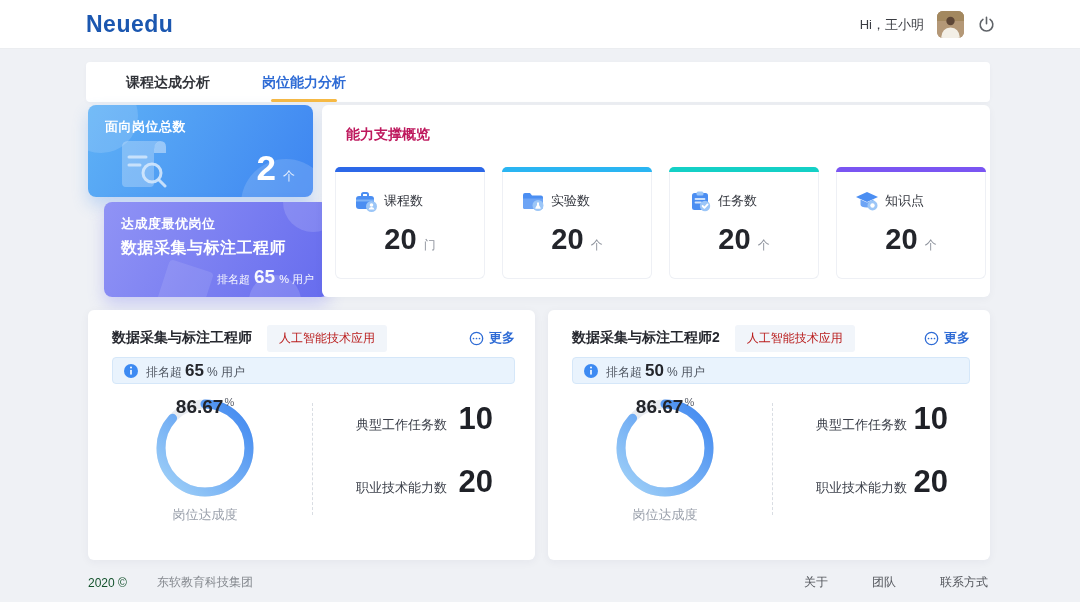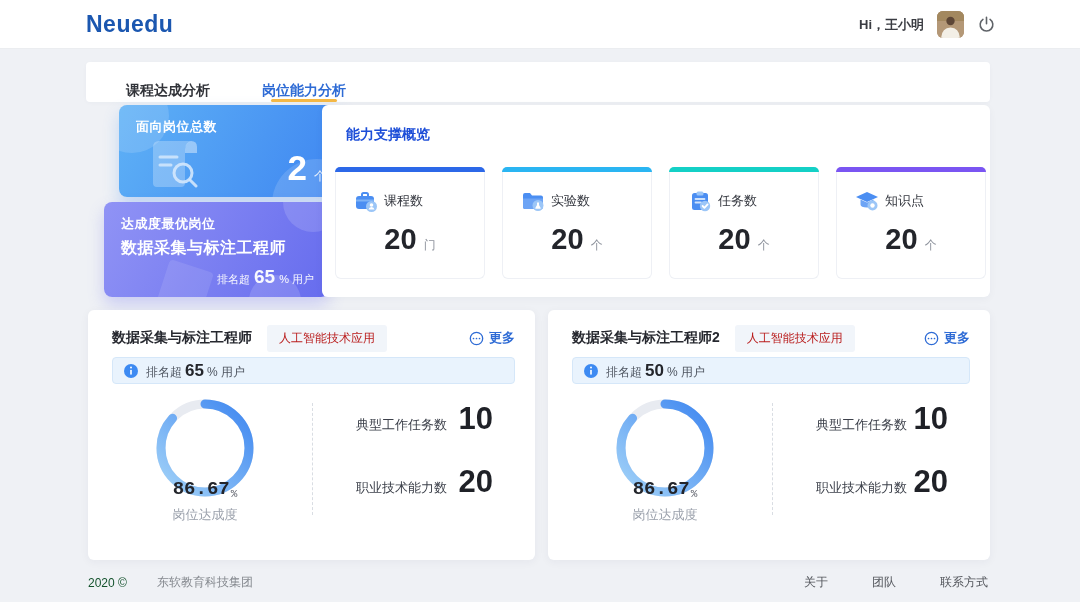--- a/index.html
+++ b/index.html
@@ -7,51 +7,51 @@
   body { font-family:"Liberation Sans", sans-serif; background:#eff1f5; position:relative; overflow:hidden; }
   .screen { position:absolute; inset:0; width:1080px; height:610px; }
 
   
   .header { position:absolute; top:0; left:0; right:0; height:49px; background:#fff; border-bottom:1px solid #ebedf0; z-index:5; }
   .logo { position:absolute; left:86px; top:0; line-height:48px; font-size:23px; font-weight:bold; color:#1b57b0; letter-spacing:.5px; cursor:pointer; }
   .nav { position:absolute; left:240px; top:0; height:49px; display:flex; }
   .nav-item { height:49px; line-height:48px; padding:0 28px; font-size:14px; color:#333; cursor:pointer; position:relative; }
   .nav-item.active { background:#f5f6f8; }
   .nav-item.active .nav-underline { position:absolute; left:0; right:0; bottom:0; height:2px; background:#2e6bd5; }
-  .user { position:absolute; right:84px; top:0; height:49px; display:flex; align-items:center; gap:13px;font-weight:bold; }
+  .user { position:absolute; right:84px; top:0; height:49px; display:flex; align-items:center; gap:13px; }
   .greeting { font-size:13px; color:#3a3c42; }
   .avatar { width:27px; height:27px; border-radius:6px; overflow:hidden; cursor:pointer; background:#b3987c; }
   .power { width:19px; height:19px; cursor:pointer; display:block; }
 
   
   .tabbar { position:absolute; left:86px; top:62px; width:904px; height:40px; background:#fff; border-radius:4px; display:flex; align-items:center; padding-left:14px; box-shadow:0 1px 4px rgba(40,60,100,.03); }
-  .tab { position:relative; height:40px; line-height:40px; padding:8px 26px; font-size:14px; font-weight:bold; color:#32343a; cursor:pointer; }
+  .tab { position:relative; height:40px; line-height:40px; padding:0 26px; font-size:14px; font-weight:bold; color:#32343a; cursor:pointer; }
   .tab.active { color:#2e6bd5; }
   .tab-underline { position:absolute; left:50%; transform:translateX(-50%); bottom:0; width:66px; height:3px; border-radius:2px; background:#f6b944; }
 
   
   .card-jobs { position:absolute; left:88px; top:105px; width:225px; height:92px; border-radius:8px; color:#fff; overflow:hidden;
-    background:linear-gradient(118deg,#5eb1f6 0%,#3e85f1 100%); box-shadow:0 8px 16px rgba(86,152,240,.30);margin-left:31px; }
+    background:linear-gradient(118deg,#5eb1f6 0%,#3e85f1 100%); box-shadow:0 8px 16px rgba(86,152,240,.30); }
   .card-best { position:absolute; left:104px; top:202px; width:225px; height:95px; border-radius:8px; color:#fff; overflow:hidden;
     background:linear-gradient(118deg,#9093f5 0%,#666cee 100%); box-shadow:0 8px 16px rgba(106,112,238,.28); }
   .deco-circle { position:absolute; border-radius:50%; background:rgba(255,255,255,.14); }
   .deco-sq { position:absolute; background:rgba(255,255,255,.10); border-radius:4px; transform:rotate(18deg); }
   .gcard-label { position:absolute; left:17px; top:13px; font-size:13px; font-weight:bold; letter-spacing:.5px; }
   .gcard-value-row { position:absolute; right:18px; bottom:12px; display:flex; align-items:baseline; gap:7px; }
   .gcard-value { font-size:35px; font-weight:600; line-height:1; }
   .gcard-unit { font-size:12px; opacity:.85; }
   .doc-icon { position:absolute; left:22px; bottom:2px; opacity:.75; }
   .best-title { position:absolute; left:17px; top:36px; font-size:16px; font-weight:bold; letter-spacing:.5px; }
   .best-rank { position:absolute; right:15px; bottom:9px; display:flex; align-items:baseline; gap:4px; opacity:.95; }
   .rank-sm { font-size:11px; }
   .rank-lg { font-size:19px; font-weight:600; }
 
   
   .overview { position:absolute; left:322px; top:105px; width:668px; height:192px; background:#fff; border-radius:6px; box-shadow:0 2px 8px rgba(31,45,75,.04); }
-  .ov-title { position:absolute; left:24px; top:21px; font-size:14px; font-weight:bold; color:#1d4ed8; }
+  .ov-title { position:absolute; left:24px; top:21px; font-size:14px; font-weight:bold; color:#be185d; }
   .ov-cards { position:absolute; left:13px; top:62px; display:flex; gap:17px; }
   .ov-card { width:150px; height:112px; border:1px solid #eef0f5; border-top:none; border-radius:6px; position:relative; background:#fff; }
   .ov-bar { height:5px; border-radius:6px 6px 0 0; margin:0 -1px; }
   .ov-head { display:flex; align-items:center; gap:5px; padding:16px 0 0 17px; }
   .ov-label { font-size:13px; color:#34373f; }
   .ov-value-row { position:absolute; left:0; right:0; top:58px; display:flex; justify-content:center; align-items:baseline; gap:7px; }
   .ov-value { font-size:29px; font-weight:600; color:#23252b; line-height:1; }
   .ov-unit { font-size:12px; color:#8d929c; }
 
   
@@ -60,21 +60,21 @@
   .panel.p1 { left:548px; width:442px; }
   .panel-head { position:absolute; left:24px; right:20px; top:15px; height:26px; display:flex; align-items:center; }
   .panel-title { font-size:14px; font-weight:bold; color:#26282f; }
   .panel-tag { margin-left:15px; background:#f1f5fa; color:#b91c1c; font-size:12px; padding:5px 12px; border-radius:3px; }
   .more { margin-left:auto; display:flex; align-items:center; gap:5px; color:#2e6bd5; font-size:13px; font-weight:bold; cursor:pointer; }
   .banner { position:absolute; left:24px; right:20px; top:47px; height:27px; background:#e9f3fd; border:1px solid #d5e7f9; border-radius:4px; display:flex; align-items:center; padding:0 11px; gap:8px; }
   .banner-text { display:flex; align-items:baseline; gap:3px; }
   .banner-sm { font-size:12px; color:#4e5560; }
   .banner-lg { font-size:17px; font-weight:600; color:#23252b; }
   .donut-wrap { position:absolute; left:65px; top:86px; width:104px; height:104px; }
-  .donut-center { position:absolute; inset:0; display:flex; align-items:flex-end; justify-content:center;font-family:Liberation Mono, monospace; }
+  .donut-center { position:absolute; inset:0; display:flex; align-items:flex-start; justify-content:center; }
   .donut-val { font-size:19px; font-weight:bold; color:#23252b; }
   .donut-unit { font-size:11px; color:#5a5e68; margin-left:1px; }
   .donut-caption { position:absolute; left:51px; top:196px; width:132px; text-align:center; font-size:13px; color:#9aa0ab; }
   .vdash { position:absolute; left:224px; top:93px; height:112px; border-left:1px dashed #d9dde3; }
   .stats { position:absolute; left:268px; right:42px; top:93px; }
   .stat-row { display:flex; align-items:baseline; justify-content:space-between; height:40px; margin-bottom:23px; }
   .stat-label { font-size:13px; color:#3c404a; }
   .stat-value { font-size:31px; font-weight:600; color:#1f2127; line-height:1; }
 
   

